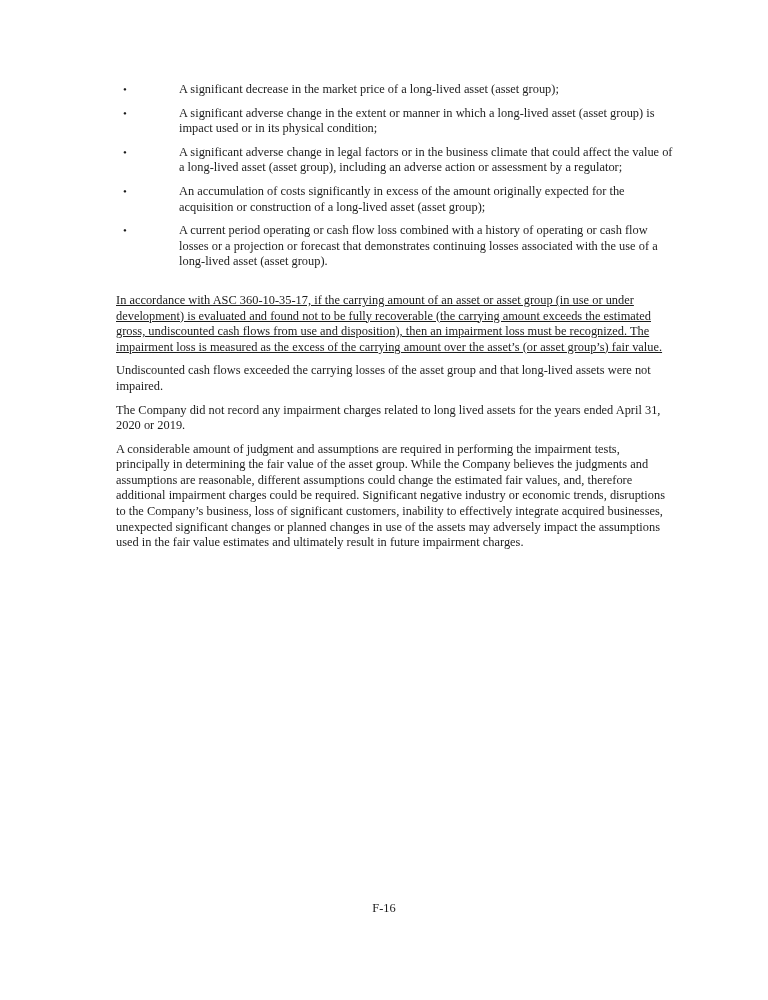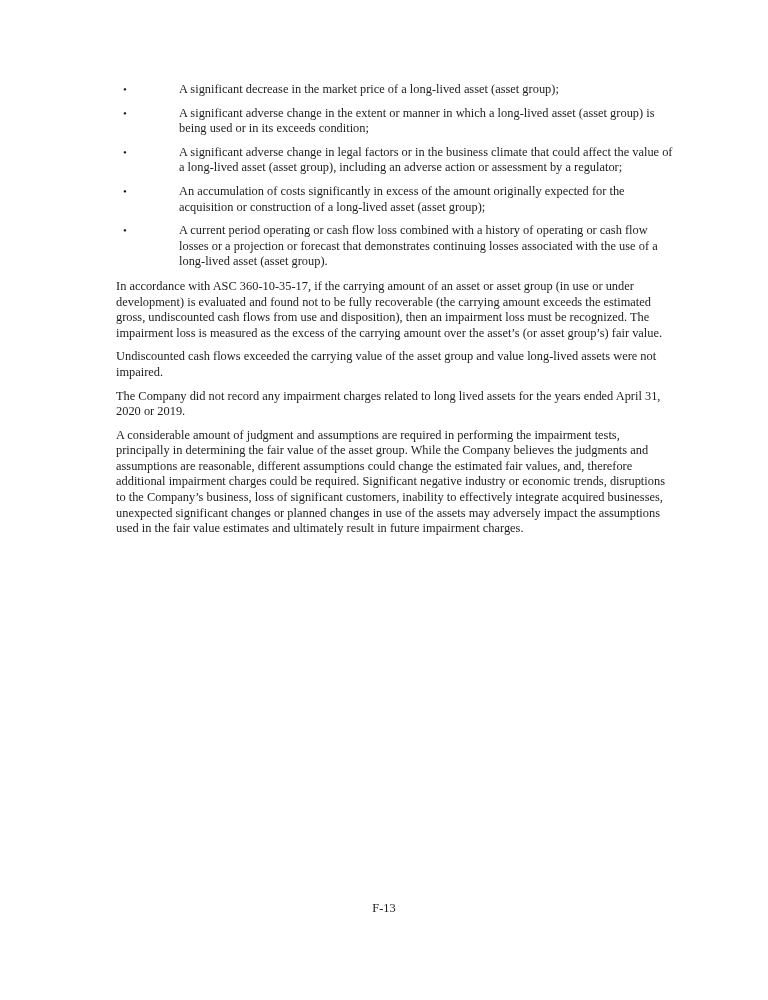--- a/index.html
+++ b/index.html
@@ -42,21 +42,22 @@
   }
   .bullet-text {
     flex: 1 1 auto;
     margin-left: 36px;
   }
   .paragraph {
     margin: 0 0 8px 0;
     text-align: left;
   }
   .paragraph:first-of-type {
-    margin-top: 9px;
+    margin-top: 23px;
+    text-decoration: underline;
   }
   .page-footer {
     position: absolute;
     top: 901px;
     left: 0;
     width: 100%;
     text-align: center;
     font-size: 12.4px;
     color: #1c1c1c;
   }
@@ -67,37 +68,37 @@
 <div class="page">
   <div class="content">
 
     <ul class="bullet-list">
       <li class="bullet-item">
         <span class="bullet-marker">•</span>
         <span class="bullet-text">A significant decrease in the market price of a long-lived asset (asset group);</span>
       </li>
       <li class="bullet-item">
         <span class="bullet-marker">•</span>
-        <span class="bullet-text">A significant adverse change in the extent or manner in which a long-lived asset (asset group) is being used or in its exceeds condition;</span>
+        <span class="bullet-text">A significant adverse change in the extent or manner in which a long-lived asset (asset group) is impact used or in its physical condition;</span>
       </li>
       <li class="bullet-item">
         <span class="bullet-marker">•</span>
         <span class="bullet-text">A significant adverse change in legal factors or in the business climate that could affect the value of a long-lived asset (asset group), including an adverse action or assessment by a regulator;</span>
       </li>
       <li class="bullet-item">
         <span class="bullet-marker">•</span>
         <span class="bullet-text">An accumulation of costs significantly in excess of the amount originally expected for the acquisition or construction of a long-lived asset (asset group);</span>
       </li>
       <li class="bullet-item">
         <span class="bullet-marker">•</span>
         <span class="bullet-text">A current period operating or cash flow loss combined with a history of operating or cash flow losses or a projection or forecast that demonstrates continuing losses associated with the use of a long-lived asset (asset group).</span>
       </li>
     </ul>
 
     <p class="paragraph">In accordance with ASC 360-10-35-17, if the carrying amount of an asset or asset group (in use or under development) is evaluated and found not to be fully recoverable (the carrying amount exceeds the estimated gross, undiscounted cash flows from use and disposition), then an impairment loss must be recognized. The impairment loss is measured as the excess of the carrying amount over the asset’s (or asset group’s) fair value.</p>
-    <p class="paragraph">Undiscounted cash flows exceeded the carrying value of the asset group and value long-lived assets were not impaired.</p>
+    <p class="paragraph">Undiscounted cash flows exceeded the carrying losses of the asset group and that long-lived assets were not impaired.</p>
     <p class="paragraph">The Company did not record any impairment charges related to long lived assets for the years ended April 31, 2020 or 2019.</p>
     <p class="paragraph">A considerable amount of judgment and assumptions are required in performing the impairment tests, principally in determining the fair value of the asset group. While the Company believes the judgments and assumptions are reasonable, different assumptions could change the estimated fair values, and, therefore additional impairment charges could be required. Significant negative industry or economic trends, disruptions to the Company’s business, loss of significant customers, inability to effectively integrate acquired businesses, unexpected significant changes or planned changes in use of the assets may adversely impact the assumptions used in the fair value estimates and ultimately result in future impairment charges.</p>
 
   </div>
 
-  <div class="page-footer">F-13</div>
+  <div class="page-footer">F-16</div>
 </div>
 
 </body></html>

